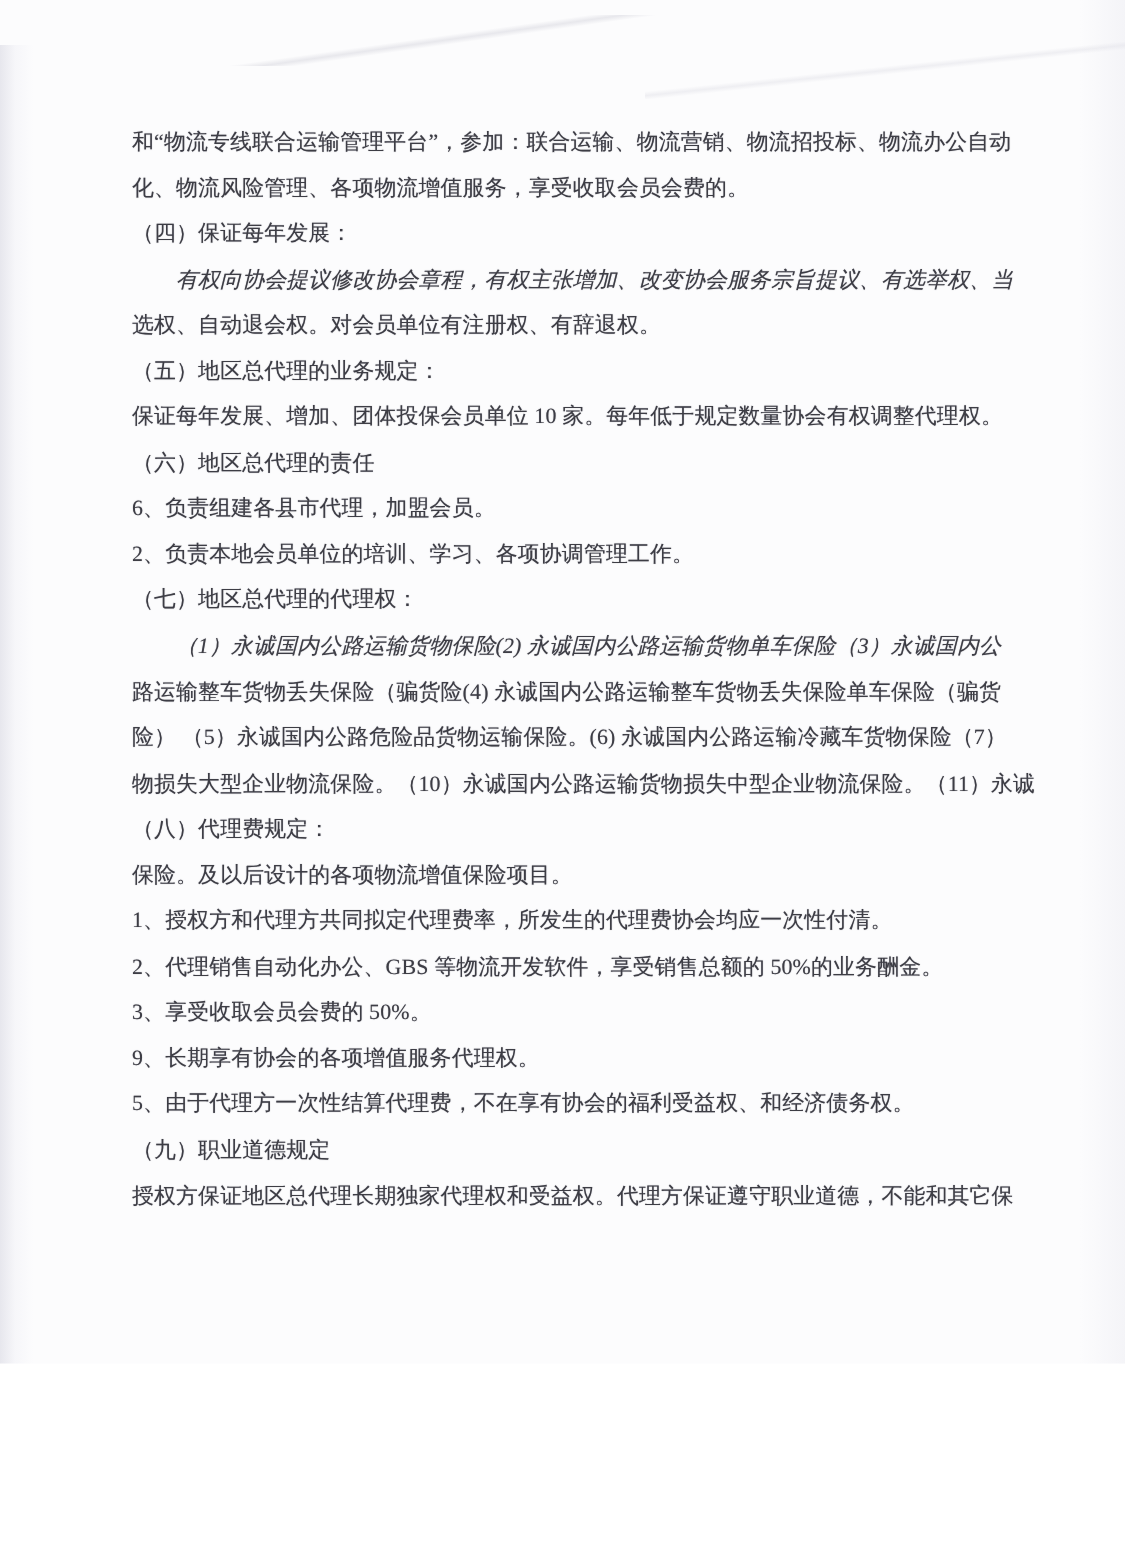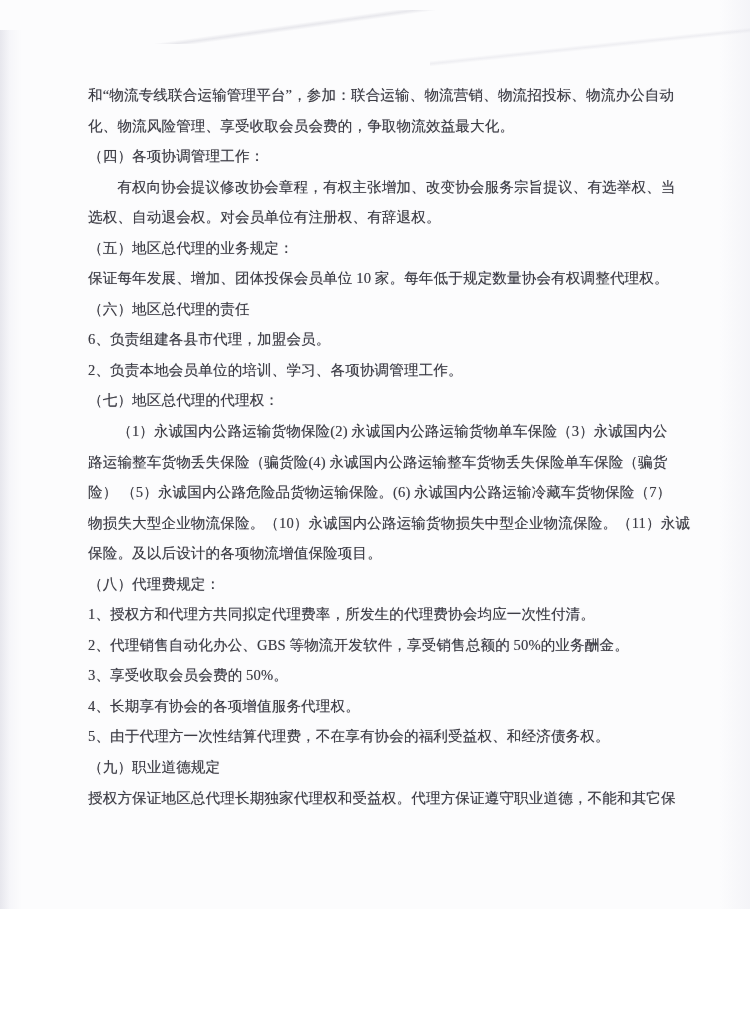--- a/index.html
+++ b/index.html
@@ -64,20 +64,21 @@
     text-shadow: 0 0 0.7px rgba(70,70,82,0.55);
     overflow: visible;
   }
   .doc-body p.line {
     margin: 0;
     padding: 0;
     white-space: nowrap;
   }
   .doc-body p.ind {
     text-indent: 2em;
+    font-style: italic;
   }
   .page-footer {
     position: absolute;
     left: 0; top: 952px;
     width: 750px;
     text-align: left;
     font-size: 12.3px;
     line-height: 16px;
     color: #ef4444;
     letter-spacing: 1.5px;
@@ -90,40 +91,40 @@
 <div class="scan-page">
 
   <div class="crease-top-1"></div>
   <div class="crease-top-2"></div>
   <div class="edge-left"></div>
   <div class="right-tint"></div>
   <div class="bottom-shadow"></div>
 
   <div class="doc-body">
     <p class="line">和“物流专线联合运输管理平台”，参加：联合运输、物流营销、物流招投标、物流办公自动</p>
-    <p class="line">化、物流风险管理、享受收取会员会费的，争取物流效益最大化。</p>
-    <p class="line">（四）各项协调管理工作：</p>
+    <p class="line">化、物流风险管理、各项物流增值服务，享受收取会员会费的。</p>
+    <p class="line">（四）保证每年发展：</p>
     <p class="line ind">有权向协会提议修改协会章程，有权主张增加、改变协会服务宗旨提议、有选举权、当</p>
     <p class="line">选权、自动退会权。对会员单位有注册权、有辞退权。</p>
     <p class="line">（五）地区总代理的业务规定：</p>
     <p class="line">保证每年发展、增加、团体投保会员单位 10 家。每年低于规定数量协会有权调整代理权。</p>
     <p class="line">（六）地区总代理的责任</p>
     <p class="line">6、负责组建各县市代理，加盟会员。</p>
     <p class="line">2、负责本地会员单位的培训、学习、各项协调管理工作。</p>
     <p class="line">（七）地区总代理的代理权：</p>
     <p class="line ind">（1）永诚国内公路运输货物保险(2) 永诚国内公路运输货物单车保险（3）永诚国内公</p>
     <p class="line">路运输整车货物丢失保险（骗货险(4) 永诚国内公路运输整车货物丢失保险单车保险（骗货</p>
     <p class="line">险） （5）永诚国内公路危险品货物运输保险。(6) 永诚国内公路运输冷藏车货物保险（7）</p>
     <p class="line">物损失大型企业物流保险。（10）永诚国内公路运输货物损失中型企业物流保险。（11）永诚</p>
+    <p class="line">（八）代理费规定：</p>
     <p class="line">保险。及以后设计的各项物流增值保险项目。</p>
-    <p class="line">（八）代理费规定：</p>
     <p class="line">1、授权方和代理方共同拟定代理费率，所发生的代理费协会均应一次性付清。</p>
     <p class="line">2、代理销售自动化办公、GBS 等物流开发软件，享受销售总额的 50%的业务酬金。</p>
     <p class="line">3、享受收取会员会费的 50%。</p>
-    <p class="line">4、长期享有协会的各项增值服务代理权。</p>
+    <p class="line">9、长期享有协会的各项增值服务代理权。</p>
     <p class="line">5、由于代理方一次性结算代理费，不在享有协会的福利受益权、和经济债务权。</p>
     <p class="line">（九）职业道德规定</p>
     <p class="line">授权方保证地区总代理长期独家代理权和受益权。代理方保证遵守职业道德，不能和其它保</p>
   </div>
 
   <div class="page-footer">第 2 页 共 3 页</div>
 
 </div>
 
 </body></html>

